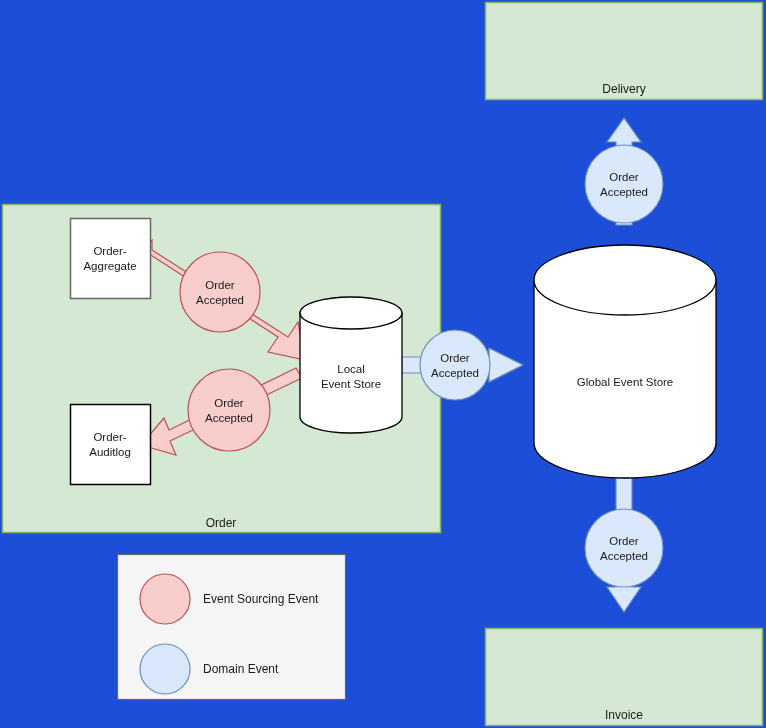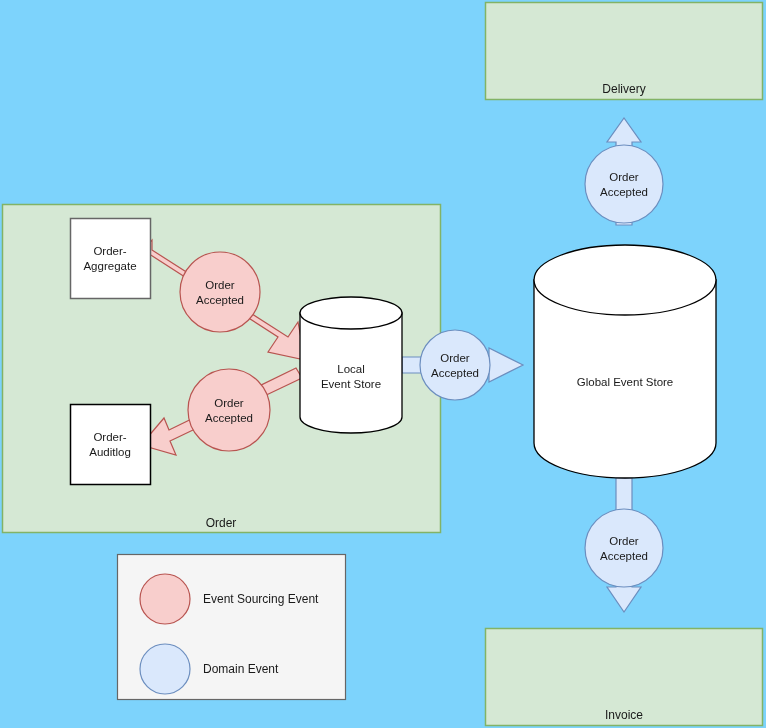--- a/index.html
+++ b/index.html
@@ -8,21 +8,21 @@
     background: #ffffff;
   }
   body {
     font-family: "Liberation Sans", sans-serif;
     -webkit-font-smoothing: antialiased;
   }
   #canvas {
     position: relative;
     width: 766px;
     height: 728px;
-    background: #7dd3fc;
+    background: #1d4ed8;
     overflow: hidden;
   }
   #diagram-svg {
     position: absolute;
     left: 0;
     top: 0;
     width: 766px;
     height: 728px;
   }
   .shape-label {

